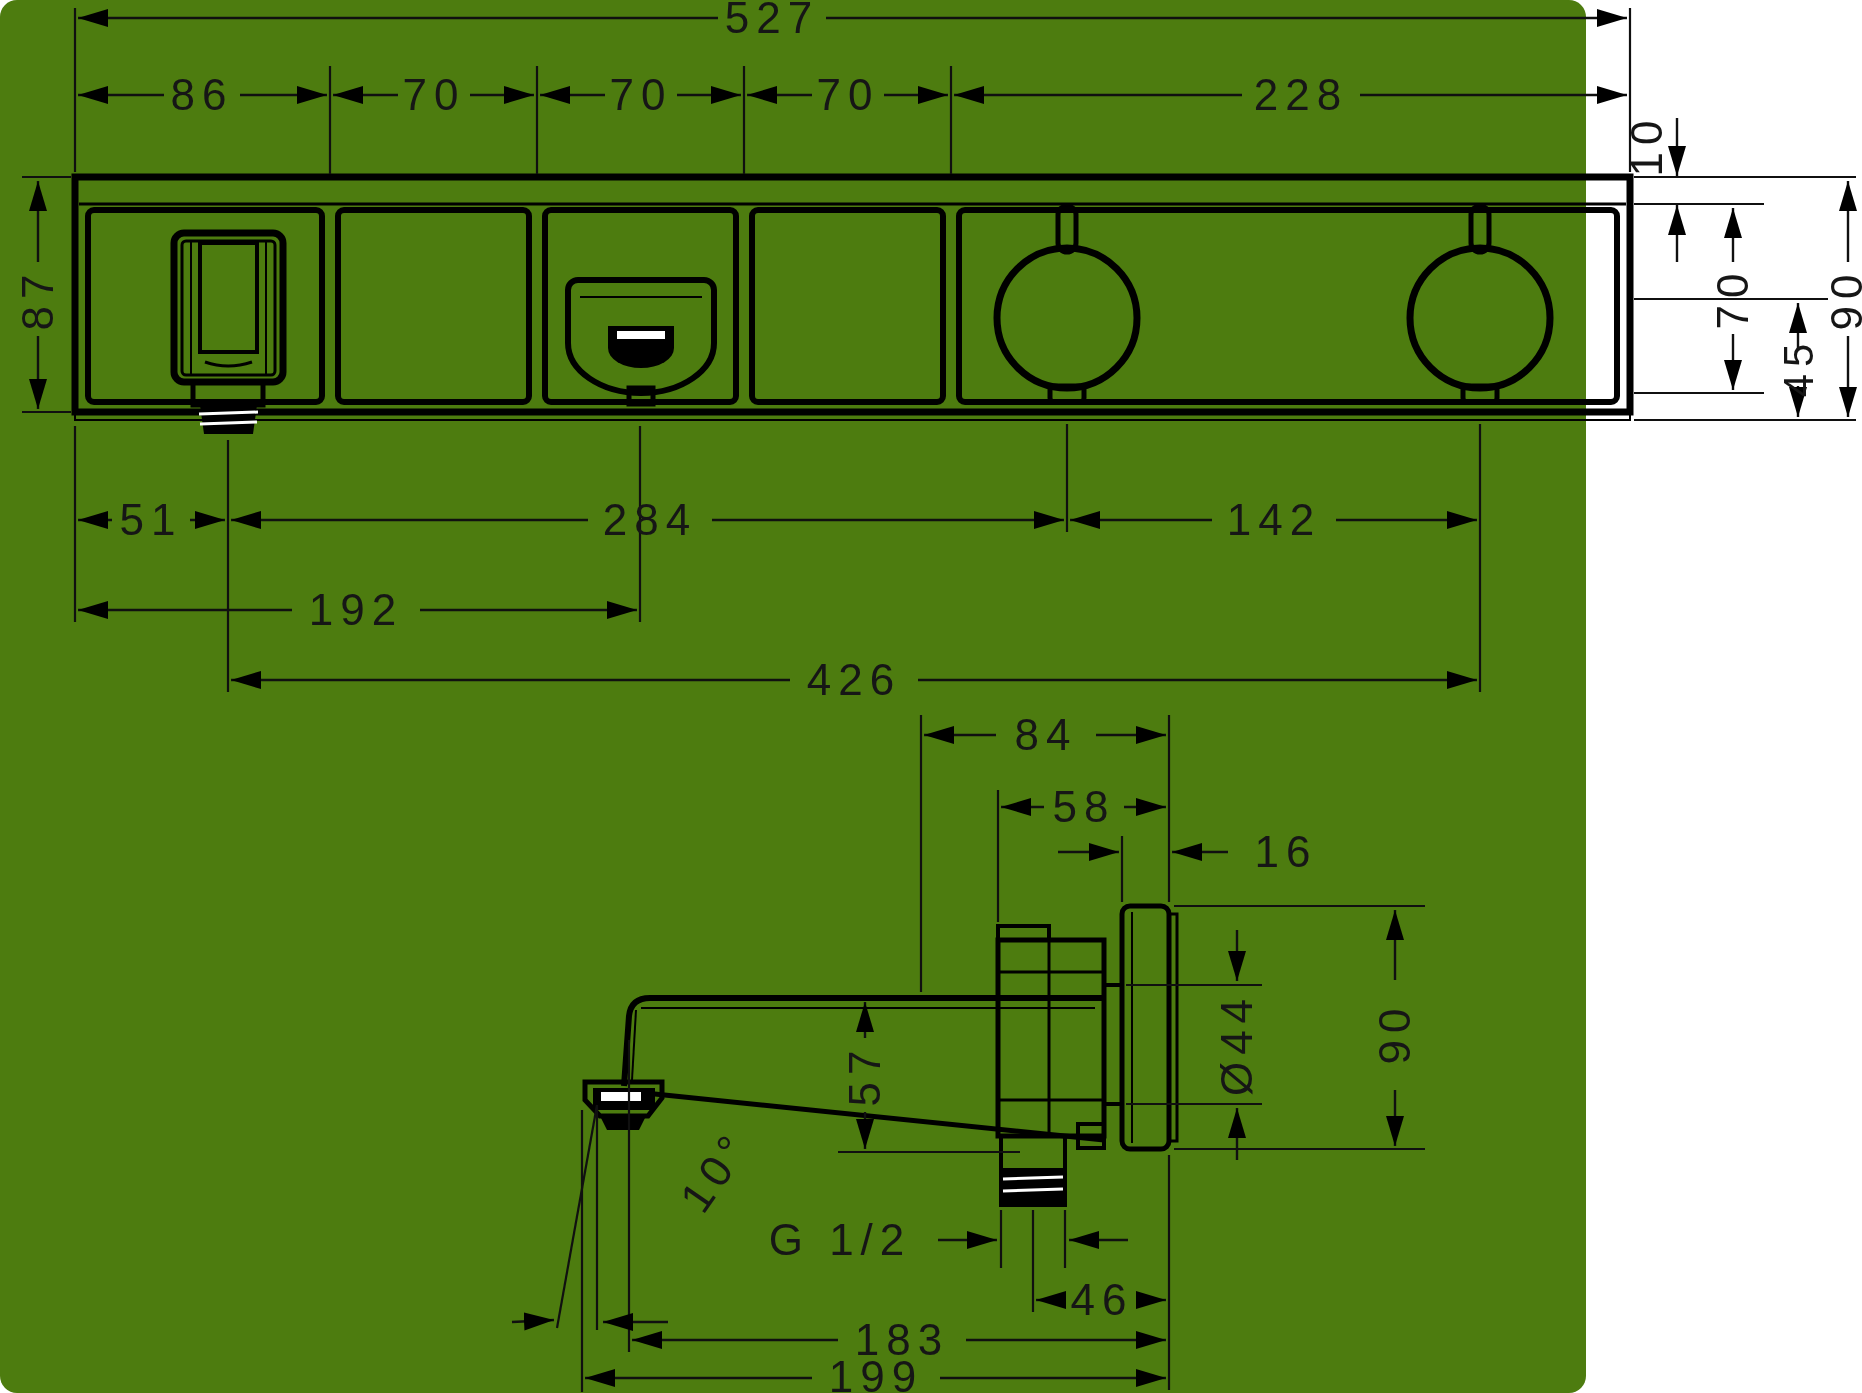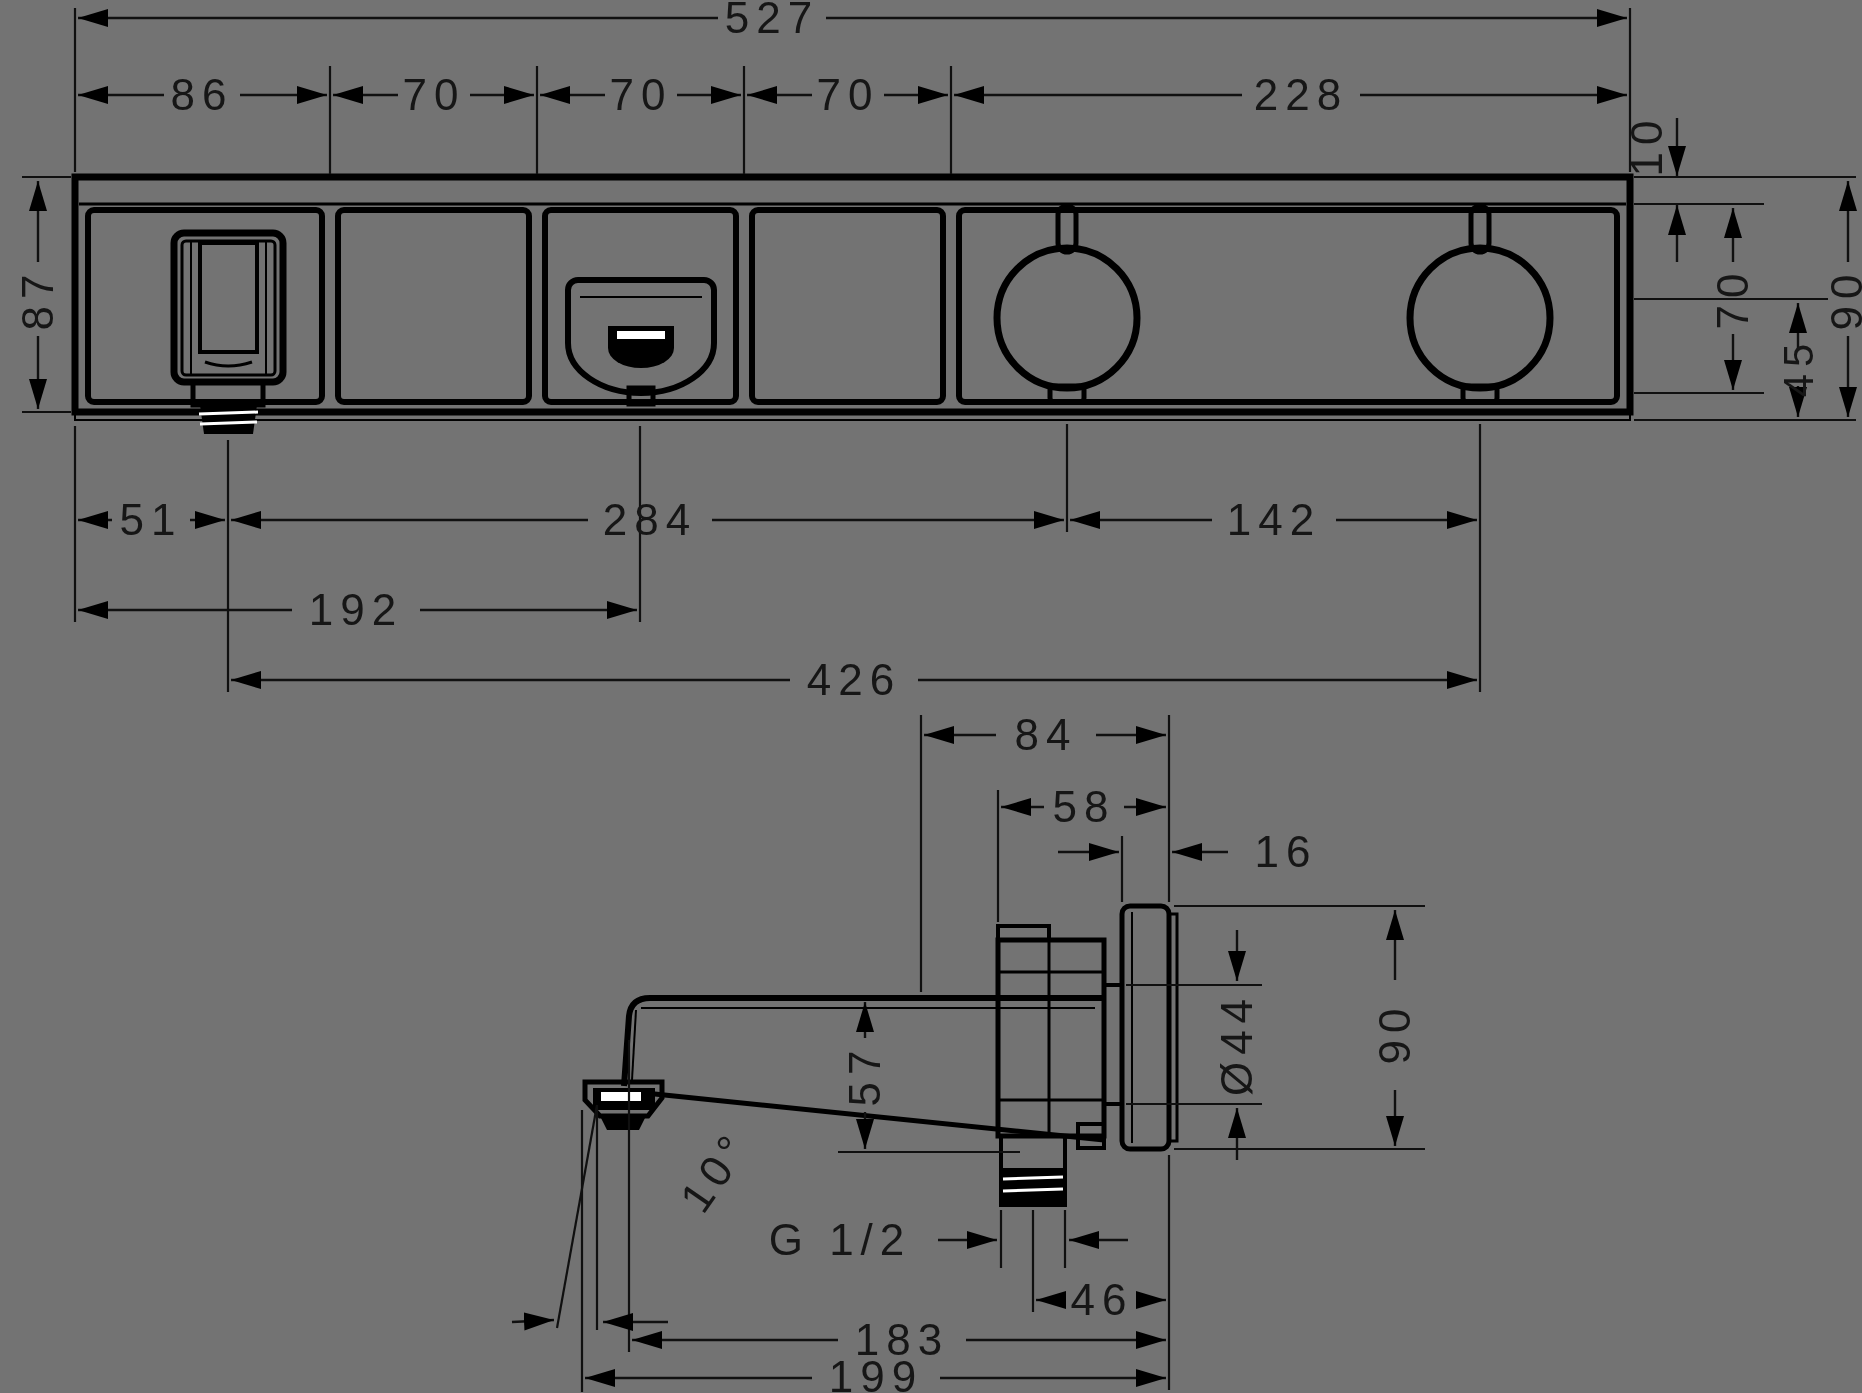--- a/index.html
+++ b/index.html
@@ -1,16 +1,16 @@
 <!DOCTYPE html>
 <html><head>
 <meta charset="utf-8">
 <style>
   html,body{margin:0;padding:0;background:#ffffff;}
-  .stage{width:1862px;height:1393px;position:relative;background:#737373;}
+  .stage{width:1586px;height:1393px;position:relative;background:#4d7c0f;border-radius:17px;}
   svg{display:block;}
   text{font-family:"Liberation Sans","DejaVu Sans",sans-serif;font-size:44px;fill:#161616;letter-spacing:7px;}
   text.small{font-size:42px;}
   .thin{stroke:#101010;stroke-width:2.2;fill:none;}
   .dim{stroke:#101010;stroke-width:2.4;fill:none;}
   .edge7{stroke:#000;stroke-width:7;fill:none;}
   .edge6{stroke:#000;stroke-width:6;fill:none;}
   .edge5{stroke:#000;stroke-width:5;fill:none;}
   .edge4{stroke:#000;stroke-width:4;fill:none;}
   .edge3{stroke:#000;stroke-width:3;fill:none;}

